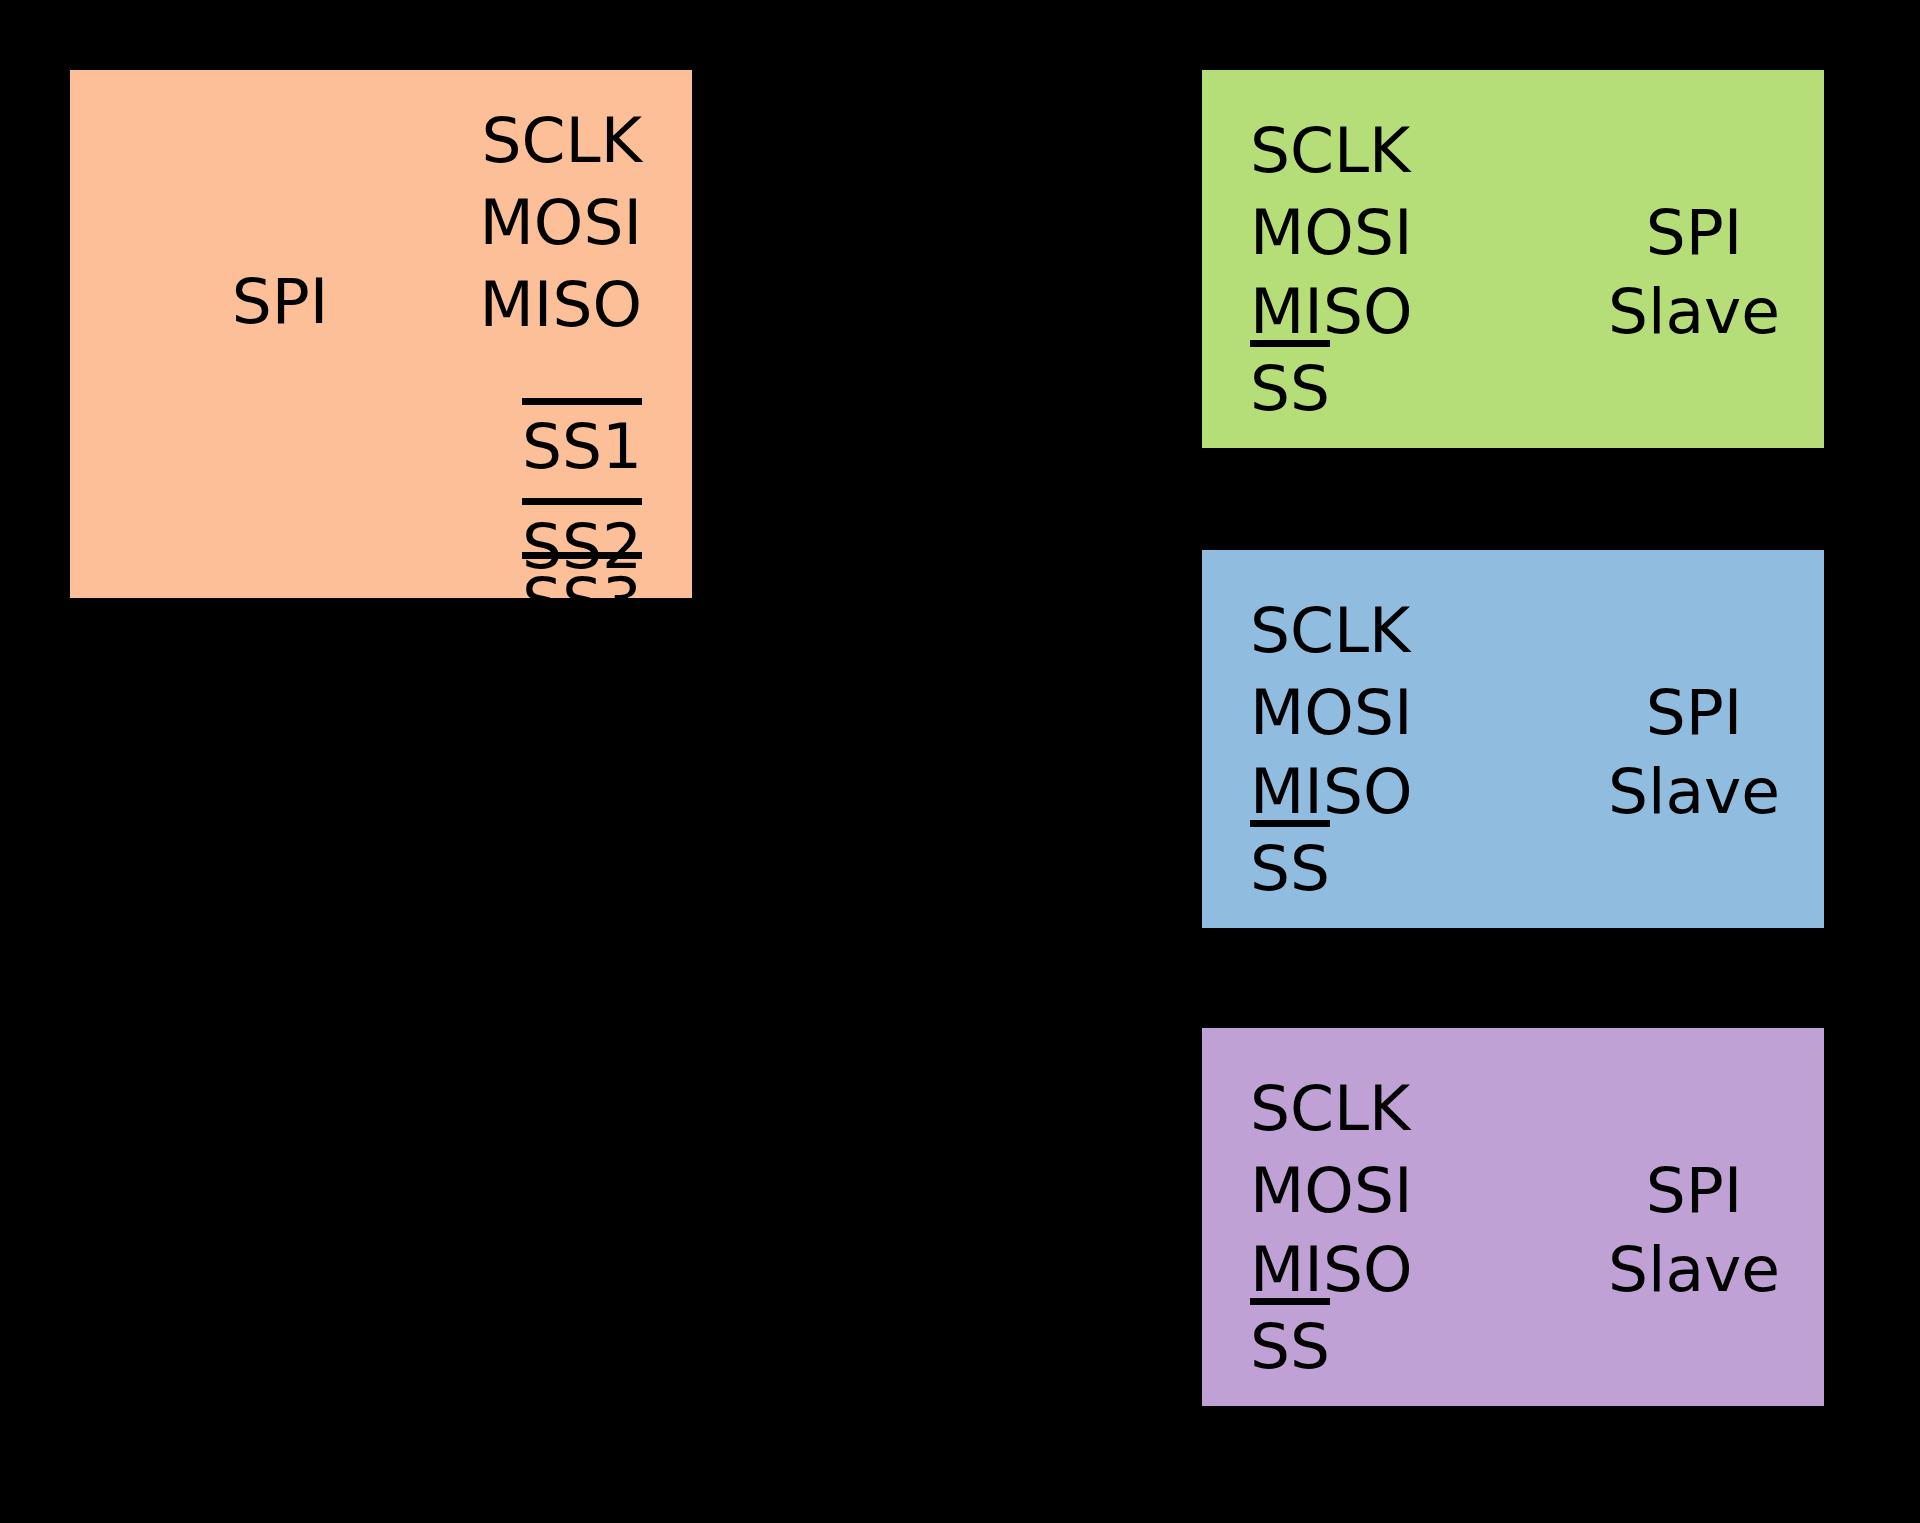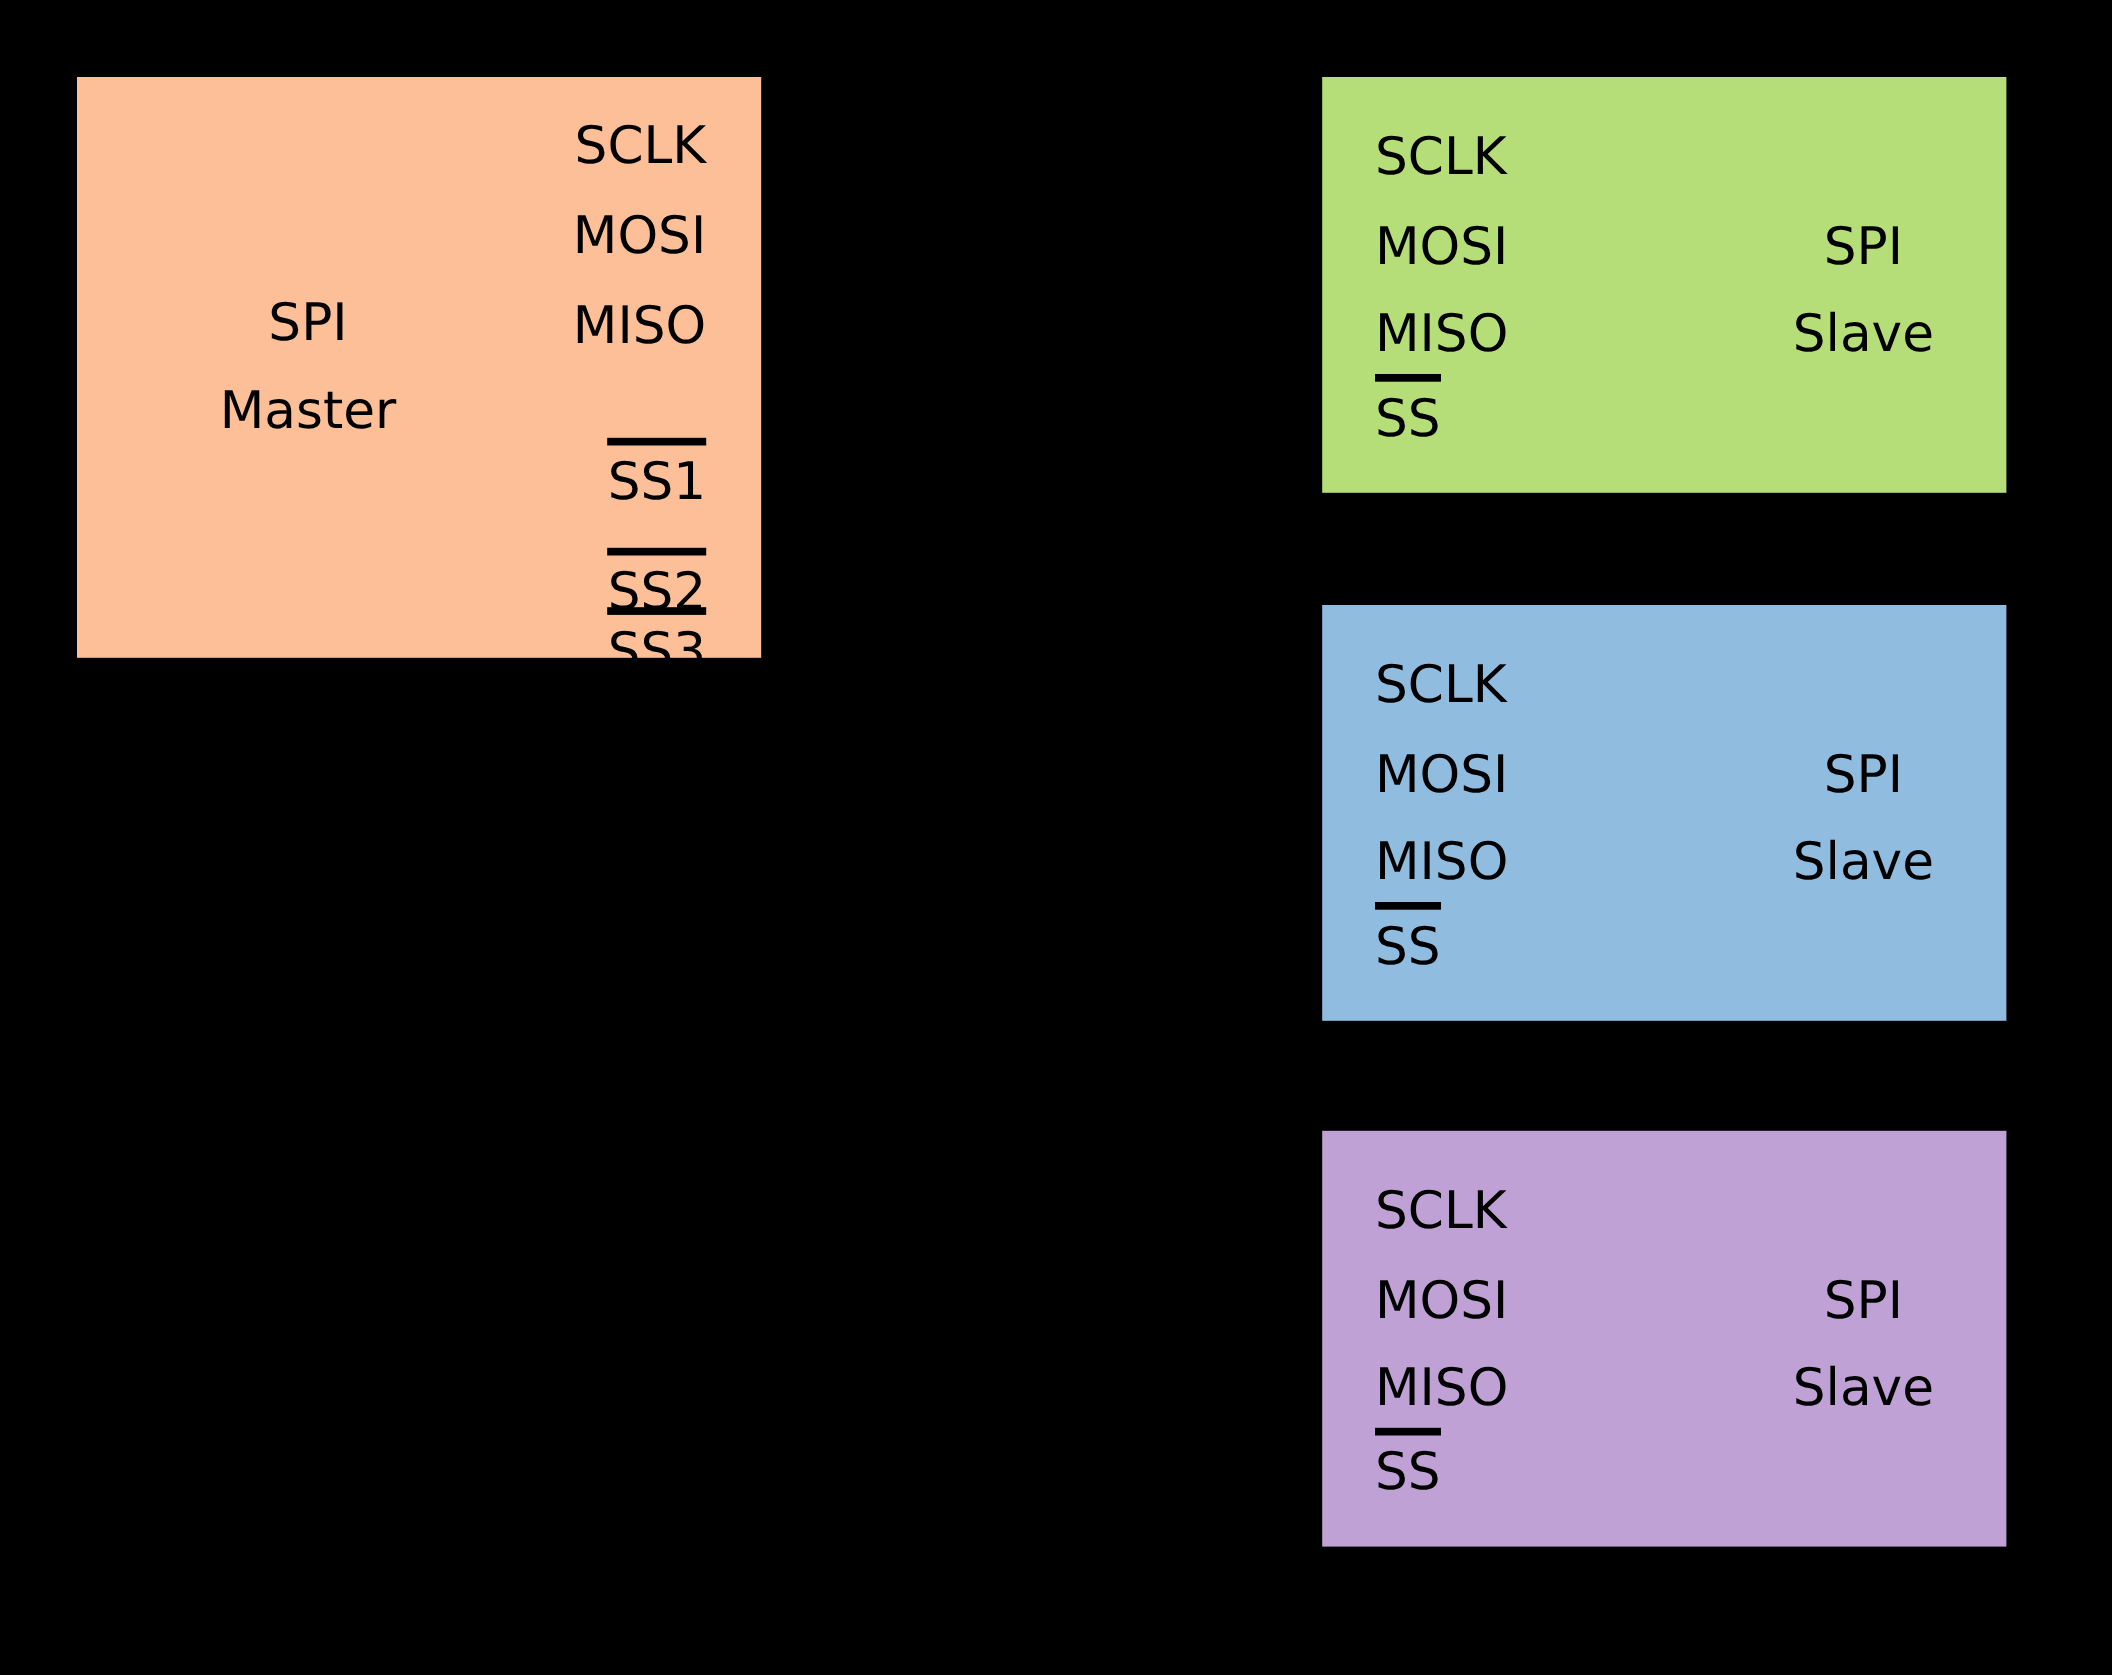--- a/index.html
+++ b/index.html
@@ -29,21 +29,21 @@
   .box.slave {
     left: 1202px;
     height: 378px;
   }
   .box.slave.green  { top: 70px;   background: #B5DE78; }
   .box.slave.blue   { top: 550px;  background: #90BCE0; }
   .box.slave.purple { top: 1028px; background: #C0A1D6; }
 
   .txt {
     position: absolute;
-    font-size: 47px;
+    font-size: 63px;
     line-height: 1.05;
     white-space: nowrap;
     color: #000000;
   }
   
   .pin-right {
     right: 50px;
     text-align: right;
   }
   
@@ -69,21 +69,20 @@
     text-align: center;
   }
 </style>
 </head>
 <body>
 
 <div class="stage">
 
   <div class="box master">
     <div class="txt name-master" style="top:199px">SPI</div>
-    <div class="txt name-master" style="top:279px">Master</div>
 
     <div class="txt pin-right" style="top:38px">SCLK</div>
     <div class="txt pin-right" style="top:120px">MOSI</div>
     <div class="txt pin-right" style="top:202px">MISO</div>
     <div class="txt pin-right ol" style="top:328px"><span>SS1</span></div>
     <div class="txt pin-right ol" style="top:428px"><span>SS2</span></div>
     <div class="txt pin-right ol" style="top:482px"><span>SS3</span></div>
   </div>
 
   <div class="box slave green">

